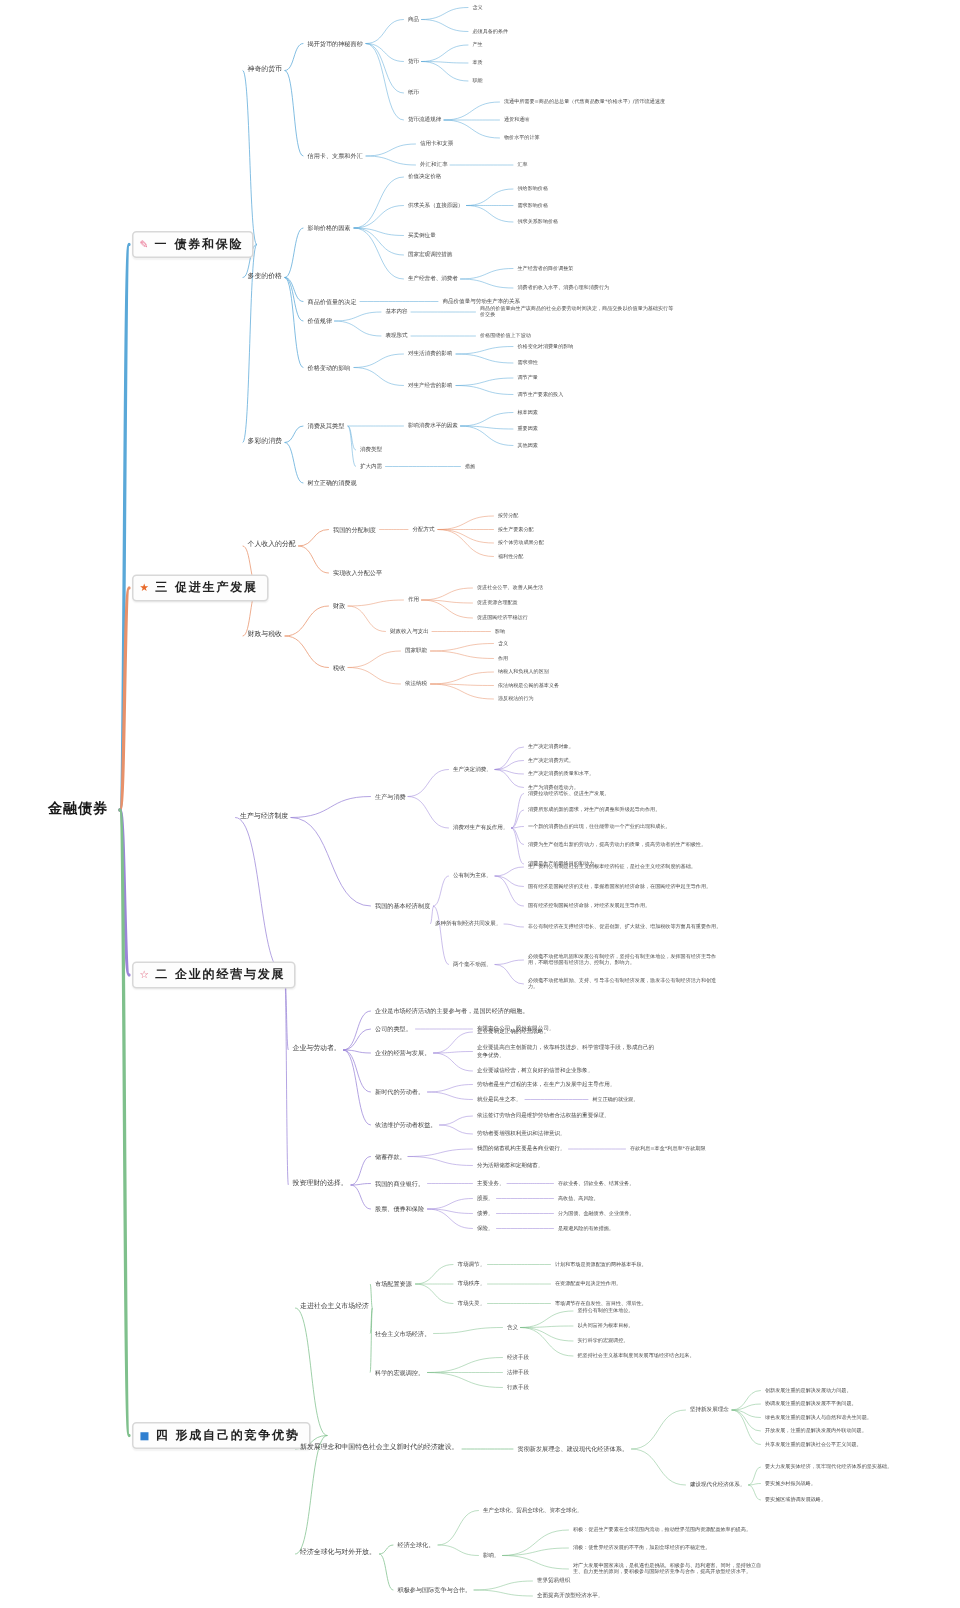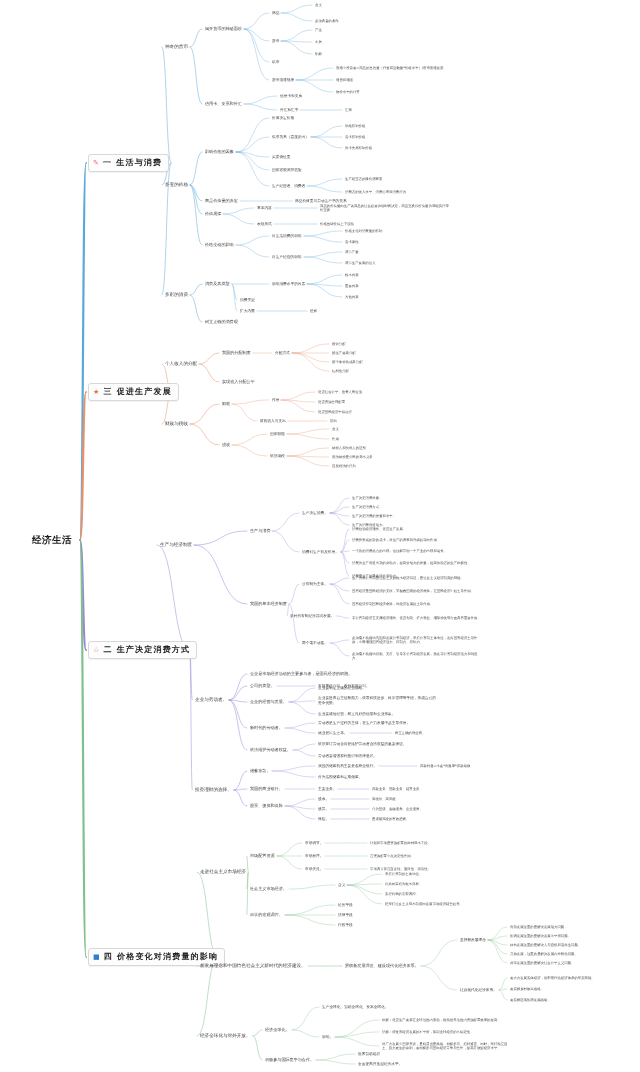--- a/index.html
+++ b/index.html
@@ -195,24 +195,24 @@
       <path d="M292,1030 C306.85,1030 304.15,1007 319,1007" fill="none" stroke="#7fc08c" stroke-width="0.35" stroke-linecap="round"></path>
       <path d="M292,1030 C306.85,1030 304.15,1037 319,1037" fill="none" stroke="#7fc08c" stroke-width="0.35" stroke-linecap="round"></path>
       <path d="M335,1037 C359.2,1037 354.8,1020 379,1020" fill="none" stroke="#7fc08c" stroke-width="0.35" stroke-linecap="round"></path>
       <path d="M335,1037 C359.2,1037 354.8,1032 379,1032" fill="none" stroke="#7fc08c" stroke-width="0.35" stroke-linecap="round"></path>
       <path d="M335,1037 C359.2,1037 354.8,1046 379,1046" fill="none" stroke="#7fc08c" stroke-width="0.35" stroke-linecap="round"></path>
       <path d="M253,1036 C257.95,1036 257.05,1060 262,1060" fill="none" stroke="#7fc08c" stroke-width="0.5" stroke-linecap="round"></path>
       <path d="M316,1060 C337.45,1060 333.55,1054 355,1054" fill="none" stroke="#7fc08c" stroke-width="0.35" stroke-linecap="round"></path>
       <path d="M316,1060 C337.45,1060 333.55,1064 355,1064" fill="none" stroke="#7fc08c" stroke-width="0.35" stroke-linecap="round"></path>
     </svg>
   <div id="node-layer">
-      <div class="node root" style="left: 32px; top: 540px;">经济生活</div>
+      <div class="node root" style="left: 32px; top: 540px;">金融债券</div>
       <div class="node main" style="left: 88px; top: 163px;">
         <span class="mk" style="color: rgb(232, 104, 138);">✎</span>
-        <span>一 生活与消费</span>
+        <span>一 债券和保险</span>
       </div>
       <div class="node l2" style="left: 165px; top: 47px;">神奇的货币</div>
       <div class="node l3" style="left: 205px; top: 29px;">揭开货币的神秘面纱</div>
       <div class="node l4 wrap" style="left: 272px; top: 13px; max-width: 120px;">商品</div>
       <div class="node l5 wrap" style="left: 315px; top: 5px; max-width: 130px;">含义</div>
       <div class="node l5 wrap" style="left: 315px; top: 21px; max-width: 130px;">必须具备的条件</div>
       <div class="node l4 wrap" style="left: 272px; top: 41px; max-width: 120px;">货币</div>
       <div class="node l5 wrap" style="left: 315px; top: 30px; max-width: 130px;">产生</div>
       <div class="node l5 wrap" style="left: 315px; top: 42px; max-width: 130px;">本质</div>
       <div class="node l5 wrap" style="left: 315px; top: 54px; max-width: 130px;">职能</div>
@@ -284,21 +284,21 @@
       <div class="node l3" style="left: 222px; top: 445px;">税收</div>
       <div class="node l4 wrap" style="left: 270px; top: 434px; max-width: 120px;">国家职能</div>
       <div class="node l5 wrap" style="left: 332px; top: 429px; max-width: 130px;">含义</div>
       <div class="node l5 wrap" style="left: 332px; top: 439px; max-width: 130px;">作用</div>
       <div class="node l4 wrap" style="left: 270px; top: 456px; max-width: 120px;">依法纳税</div>
       <div class="node l5 wrap" style="left: 332px; top: 448px; max-width: 130px;">纳税人和负税人的区别</div>
       <div class="node l5 wrap" style="left: 332px; top: 457px; max-width: 130px;">依法纳税是公民的基本义务</div>
       <div class="node l5 wrap" style="left: 332px; top: 466px; max-width: 130px;">违反税法的行为</div>
       <div class="node main" style="left: 88px; top: 650px;">
         <span class="mk" style="color: rgb(224, 98, 122);">☆</span>
-        <span>二 生产决定消费方式</span>
+        <span>二 企业的经营与发展</span>
       </div>
       <div class="node l2" style="left: 160px; top: 545px;">生产与经济制度</div>
       <div class="node l3" style="left: 250px; top: 531px;">生产与消费</div>
       <div class="node l4 wrap" style="left: 302px; top: 513px; max-width: 120px;">生产决定消费。</div>
       <div class="node l5 wrap" style="left: 352px; top: 498px; max-width: 130px;">生产决定消费对象。</div>
       <div class="node l5 wrap" style="left: 352px; top: 507px; max-width: 130px;">生产决定消费方式。</div>
       <div class="node l5 wrap" style="left: 352px; top: 516px; max-width: 130px;">生产决定消费的质量和水平。</div>
       <div class="node l5 wrap" style="left: 352px; top: 525px; max-width: 130px;">生产为消费创造动力。</div>
       <div class="node l4 wrap" style="left: 302px; top: 552px; max-width: 120px;">消费对生产有反作用。</div>
       <div class="node l5 wrap" style="left: 352px; top: 529px; max-width: 130px;">消费拉动经济增长、促进生产发展。</div>
@@ -341,21 +341,21 @@
       <div class="node l5 wrap" style="left: 372px; top: 789px; max-width: 130px;">存款业务、贷款业务、结算业务。</div>
       <div class="node l3" style="left: 250px; top: 806px;">股票、债券和保险</div>
       <div class="node l4 wrap" style="left: 318px; top: 799px; max-width: 120px;">股票。</div>
       <div class="node l5 wrap" style="left: 372px; top: 799px; max-width: 130px;">高收益、高风险。</div>
       <div class="node l4 wrap" style="left: 318px; top: 809px; max-width: 120px;">债券。</div>
       <div class="node l5 wrap" style="left: 372px; top: 809px; max-width: 130px;">分为国债、金融债券、企业债券。</div>
       <div class="node l4 wrap" style="left: 318px; top: 819px; max-width: 120px;">保险。</div>
       <div class="node l5 wrap" style="left: 372px; top: 819px; max-width: 130px;">是规避风险的有效措施。</div>
       <div class="node main" style="left: 88px; top: 957px;">
         <span class="mk" style="color: rgb(47, 127, 208);">■</span>
-        <span>四 价格变化对消费量的影响</span>
+        <span>四 形成自己的竞争优势</span>
       </div>
       <div class="node l2" style="left: 200px; top: 872px;">走进社会主义市场经济</div>
       <div class="node l3" style="left: 250px; top: 856px;">市场配置资源</div>
       <div class="node l4 wrap" style="left: 305px; top: 843px; max-width: 120px;">市场调节。</div>
       <div class="node l5 wrap" style="left: 370px; top: 843px; max-width: 130px;">计划和市场是资源配置的两种基本手段。</div>
       <div class="node l4 wrap" style="left: 305px; top: 856px; max-width: 120px;">市场秩序。</div>
       <div class="node l5 wrap" style="left: 370px; top: 856px; max-width: 130px;">在资源配置中起决定性作用。</div>
       <div class="node l4 wrap" style="left: 305px; top: 869px; max-width: 120px;">市场失灵。</div>
       <div class="node l5 wrap" style="left: 370px; top: 869px; max-width: 130px;">市场调节存在自发性、盲目性、滞后性。</div>
       <div class="node l3" style="left: 250px; top: 889px;">社会主义市场经济。</div>

